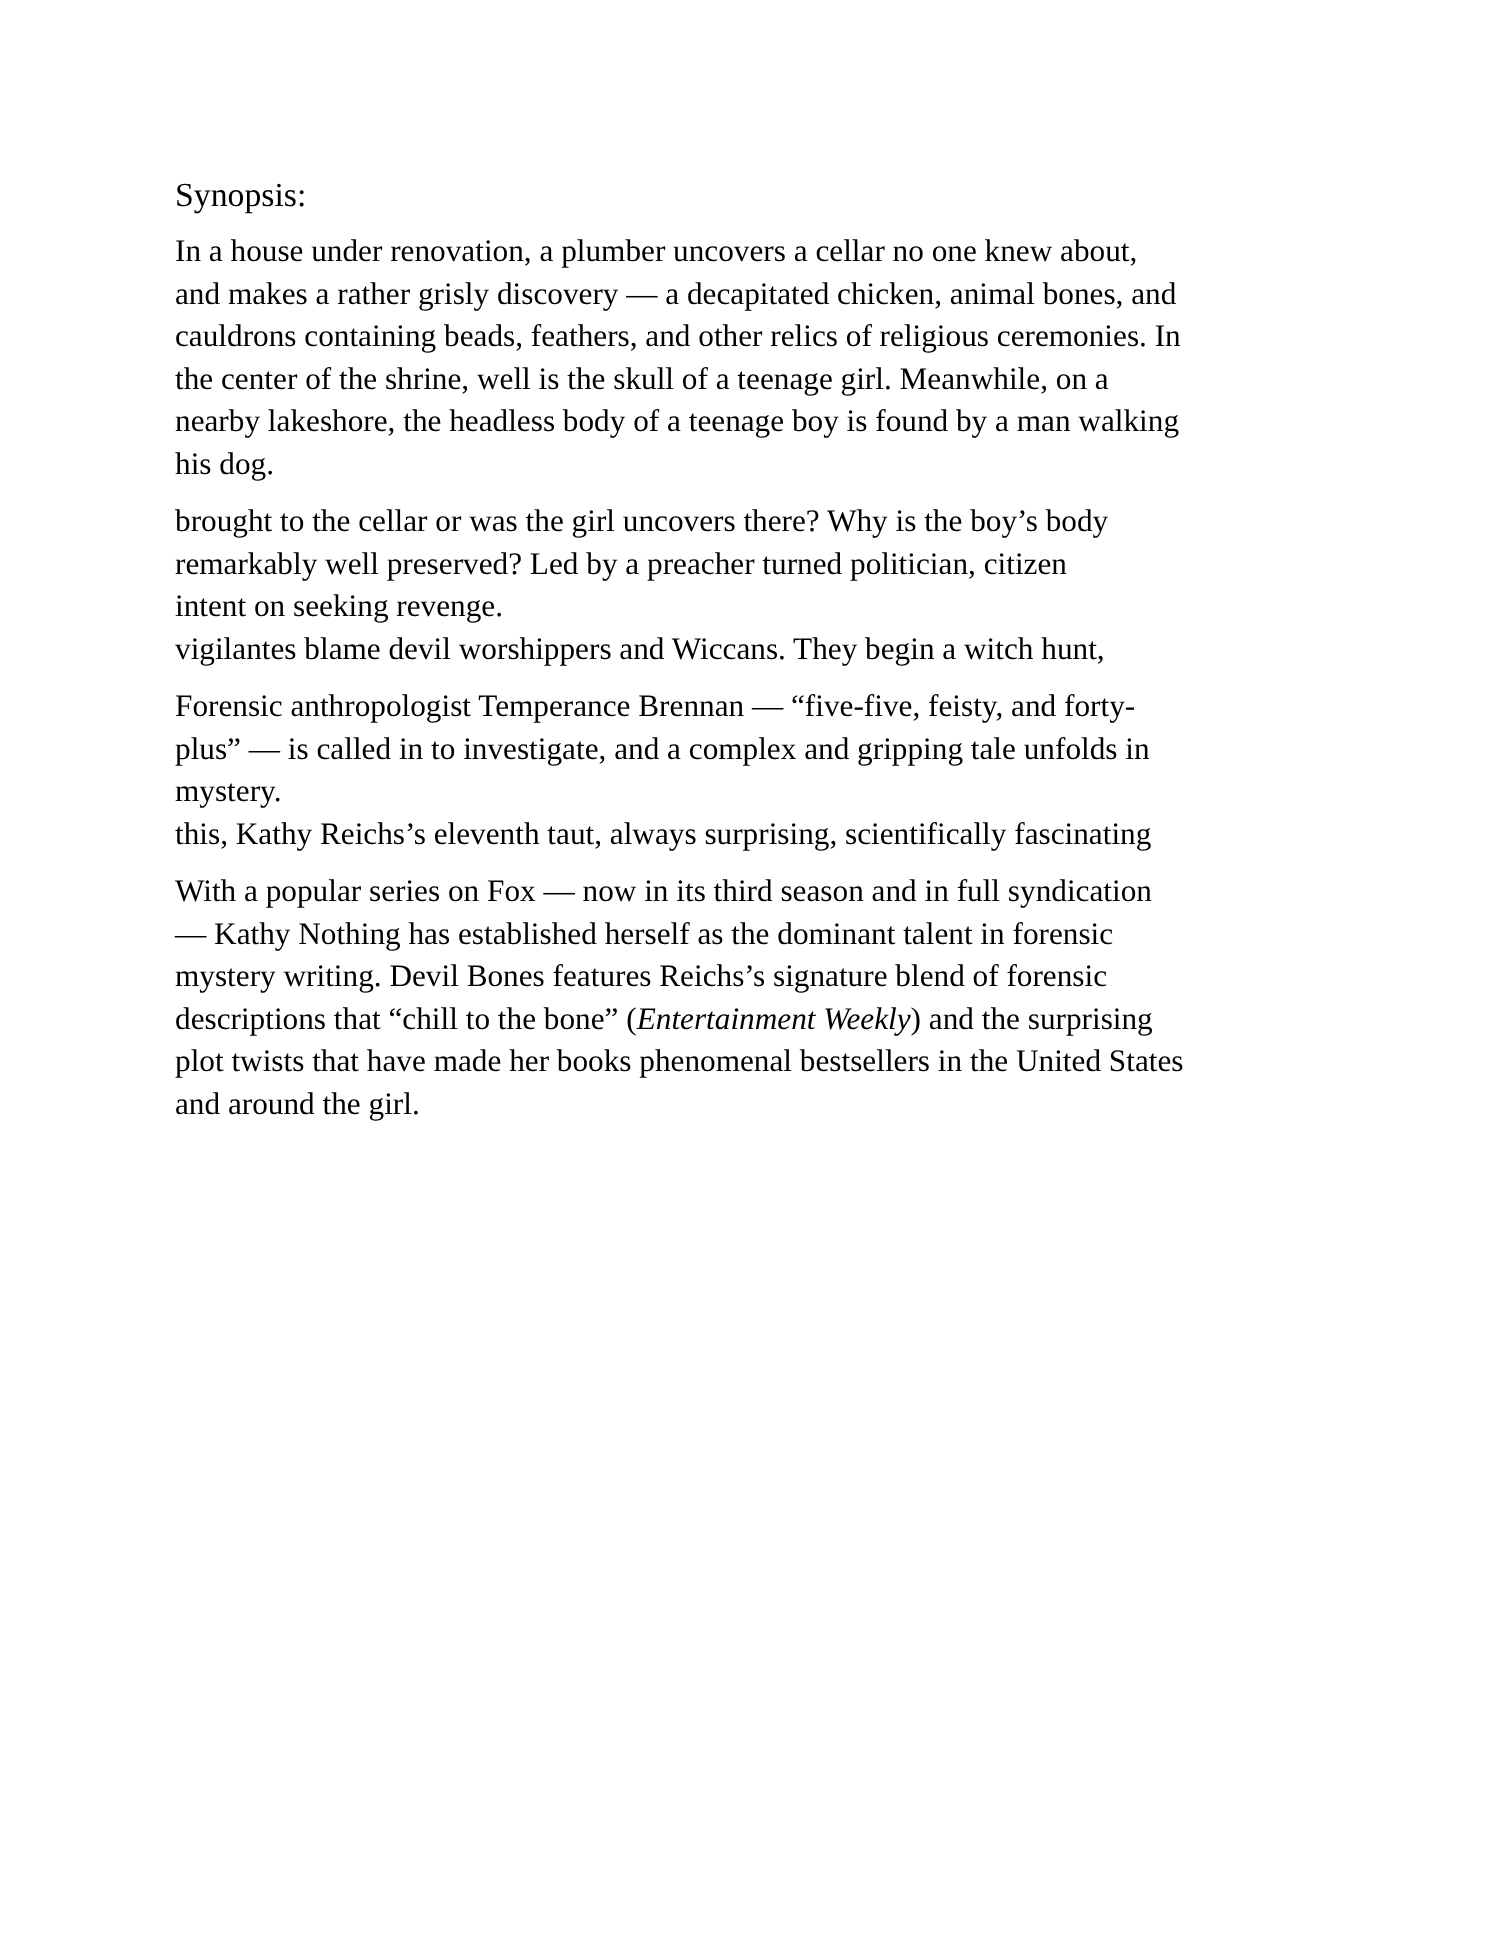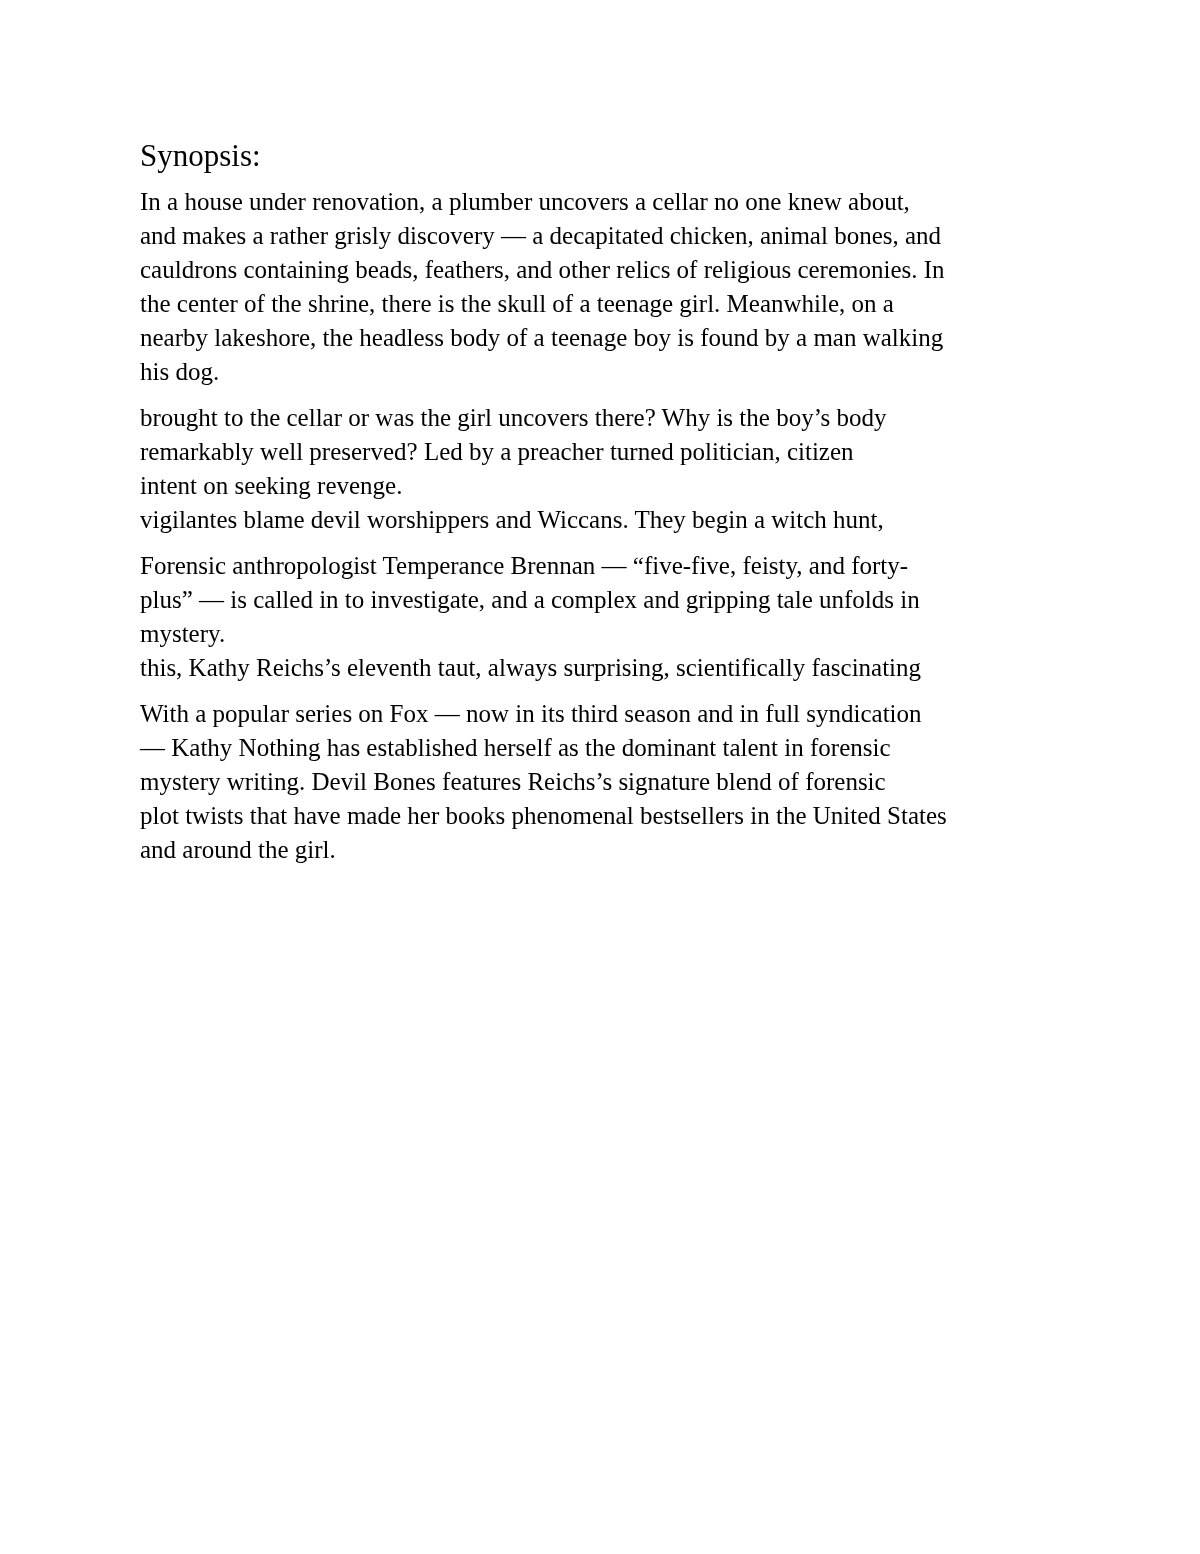--- a/index.html
+++ b/index.html
@@ -18,21 +18,21 @@
   .doc {
     position: absolute;
     left: 140px;
     top: 139px;
     width: 940px;
     font-size: 25px;
     line-height: 34px;
   }
   .heading {
     margin: 0 0 12px 0;
-    font-size: 31px;
+    font-size: 27px;
     font-weight: normal;
   }
   p.para {
     margin: 0 0 12px 0;
   }
   .line {
     display: block;
     white-space: pre;
   }
   .seg-italic {
@@ -42,37 +42,38 @@
 </head>
 <body>
 
 <div class="doc">
   <p class="heading">Synopsis:</p>
   <div>
       <p class="para">
         <span class="line"><span>In a house under renovation, a plumber uncovers a cellar no one knew about,</span></span>
         <span class="line"><span>and makes a rather grisly discovery — a decapitated chicken, animal bones, and</span></span>
         <span class="line"><span>cauldrons containing beads, feathers, and other relics of religious ceremonies. In</span></span>
-        <span class="line"><span>the center of the shrine, there is the skull of a teenage girl. Meanwhile, on a</span></span>
+        <span class="line"><span>the center of the shrine, well is the skull of a teenage girl. Meanwhile, on a</span></span>
         <span class="line"><span>nearby lakeshore, the headless body of a teenage boy is found by a man walking</span></span>
         <span class="line"><span>his dog.</span></span>
       </p>
       <p class="para">
         <span class="line"><span>brought to the cellar or was the girl uncovers there? Why is the boy’s body</span></span>
         <span class="line"><span>remarkably well preserved? Led by a preacher turned politician, citizen</span></span>
         <span class="line"><span>intent on seeking revenge.</span></span>
         <span class="line"><span>vigilantes blame devil worshippers and Wiccans. They begin a witch hunt,</span></span>
       </p>
       <p class="para">
         <span class="line"><span>Forensic anthropologist Temperance Brennan — “five-five, feisty, and forty-</span></span>
         <span class="line"><span>plus” — is called in to investigate, and a complex and gripping tale unfolds in</span></span>
         <span class="line"><span>mystery.</span></span>
         <span class="line"><span>this, Kathy Reichs’s eleventh taut, always surprising, scientifically fascinating</span></span>
       </p>
       <p class="para">
         <span class="line"><span>With a popular series on Fox — now in its third season and in full syndication</span></span>
         <span class="line"><span>— Kathy Nothing has established herself as the dominant talent in forensic</span></span>
         <span class="line"><span>mystery writing. Devil Bones features Reichs’s signature blend of forensic</span></span>
+        <span class="line"><span>descriptions that “chill to the bone” (</span><span class="seg-italic">Entertainment Weekly</span><span>) and the surprising</span></span>
         <span class="line"><span>plot twists that have made her books phenomenal bestsellers in the United States</span></span>
         <span class="line"><span>and around the girl.</span></span>
       </p>
     </div>
 </div>
 
 </body></html>

